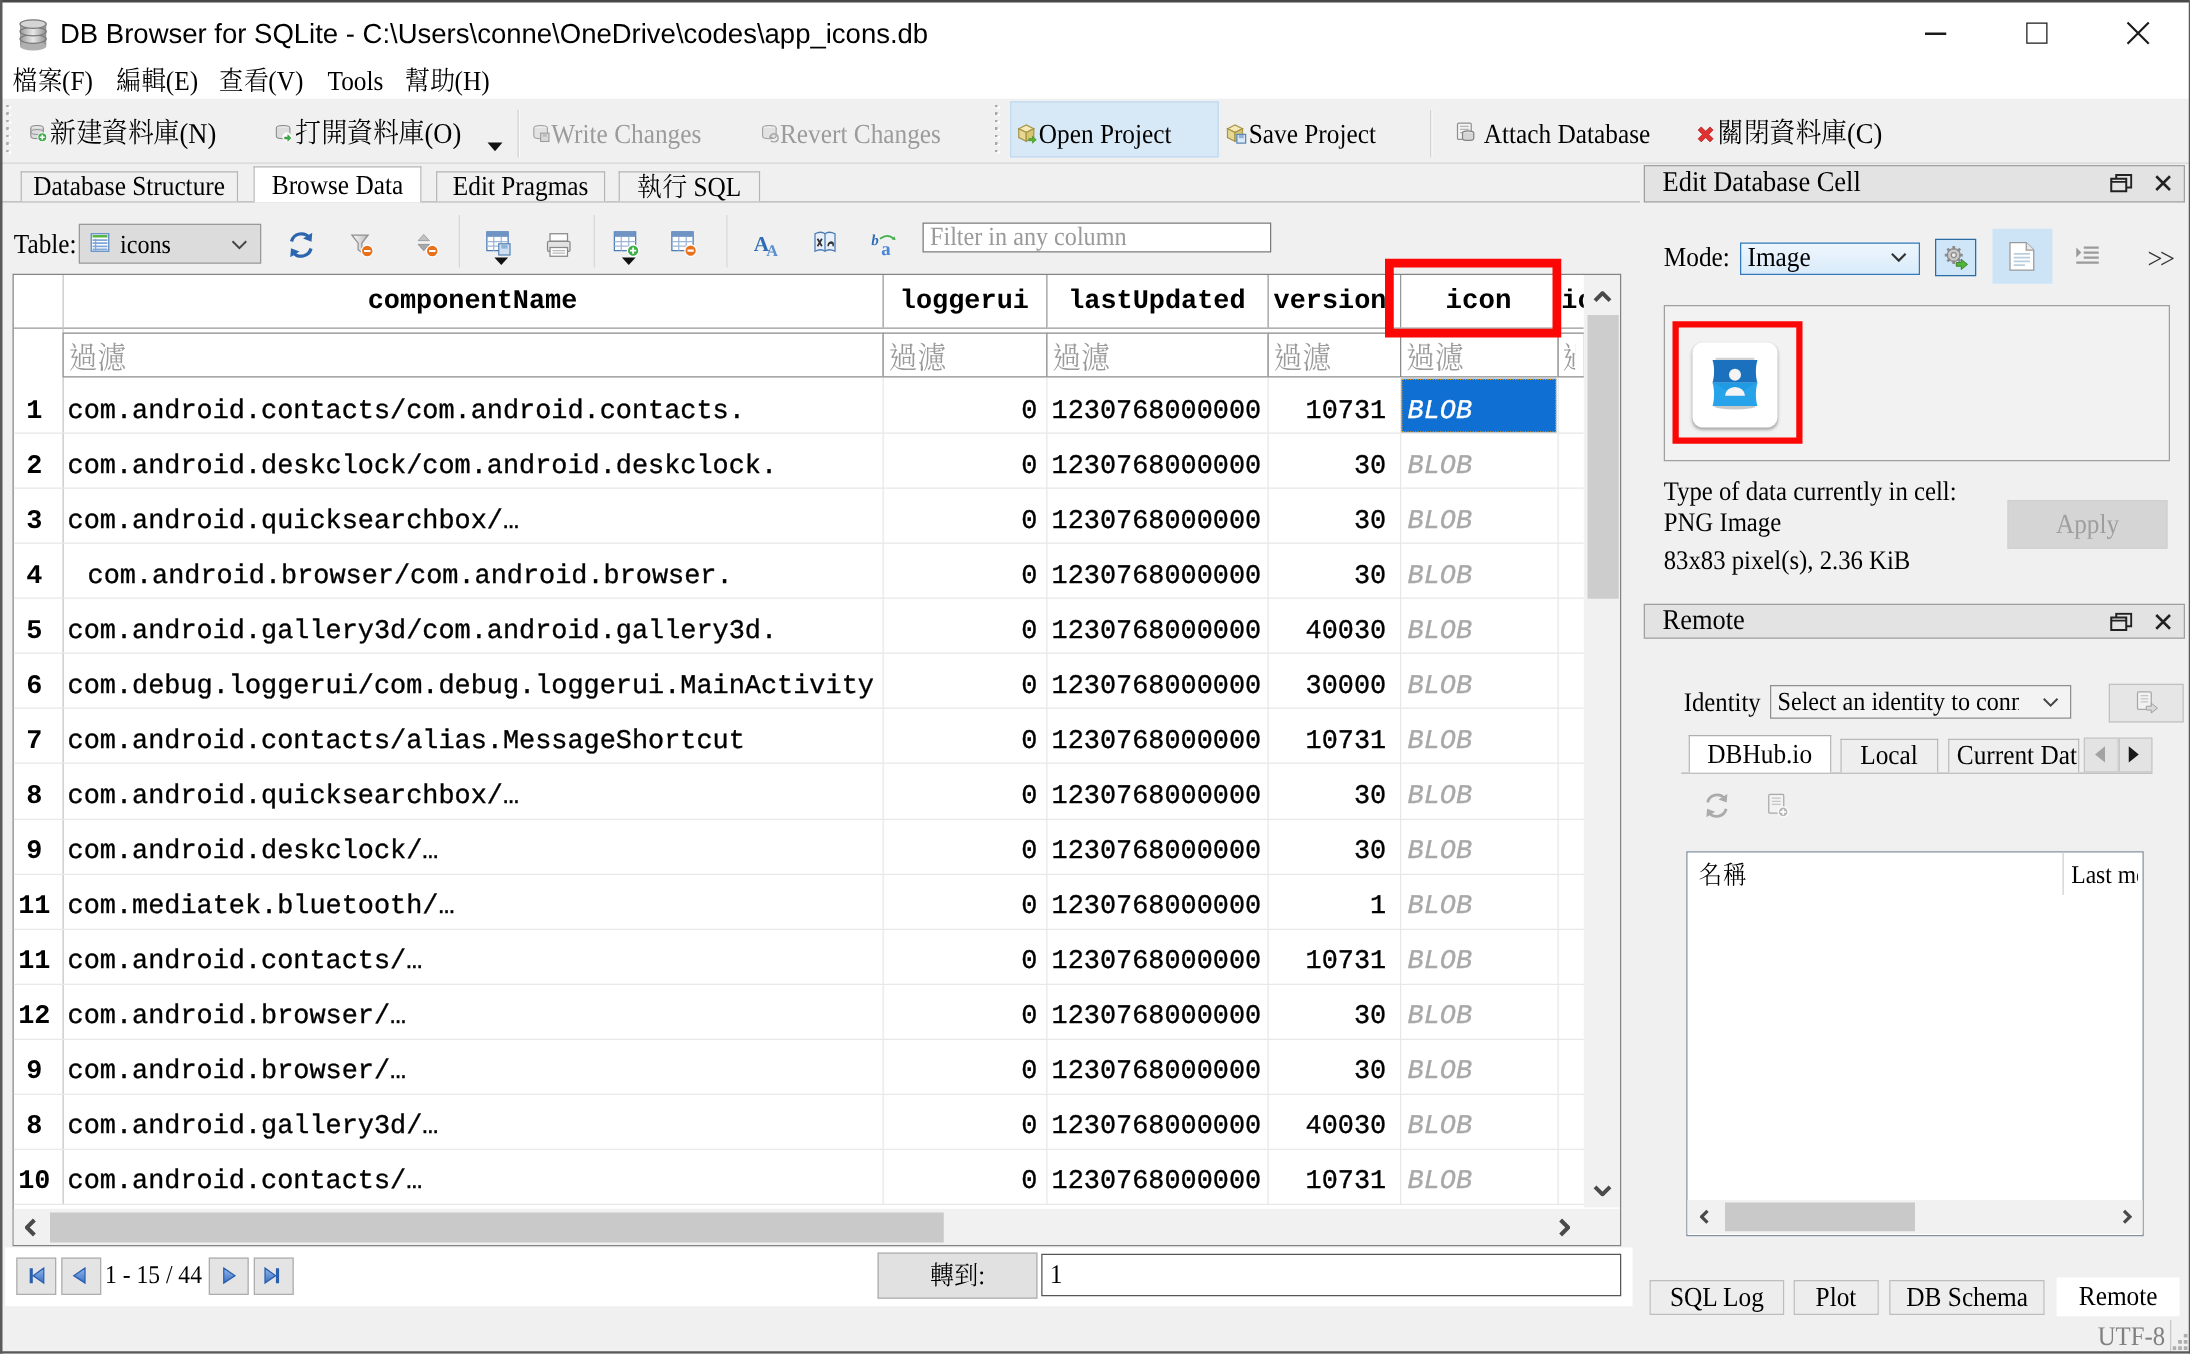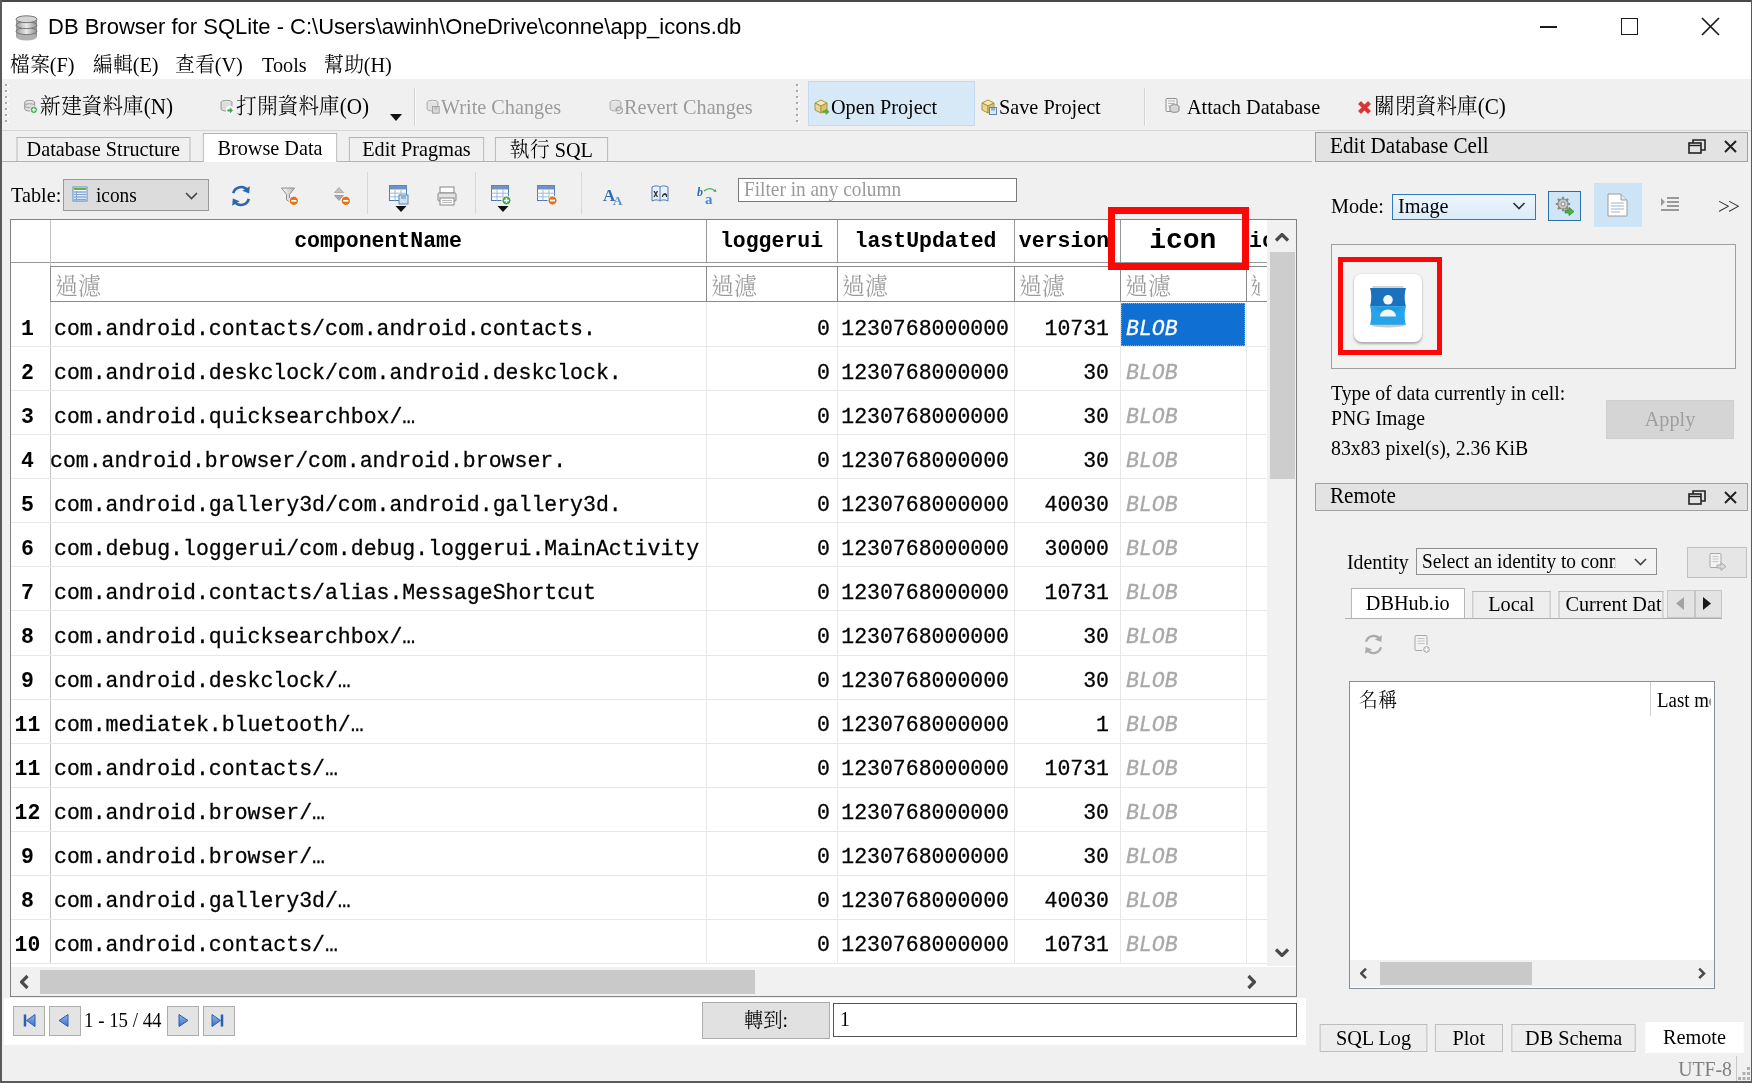--- a/index.html
+++ b/index.html
@@ -27,21 +27,21 @@
         <stop offset=".5" stop-color="#e8e8e8"></stop>
         <stop offset="1" stop-color="#8f8f8f"></stop>
       </linearGradient>
     </defs>
 <path d="M3 5 h21 v18 h-21 z" fill="url(#cyl)"></path>
 <ellipse cx="13.5" cy="23" rx="10.5" ry="3.4" fill="#b0b0b0"></ellipse>
 <ellipse cx="13.5" cy="17.2" rx="10.5" ry="3.4" fill="url(#cyl)" stroke="#777" stroke-width="1"></ellipse>
 <ellipse cx="13.5" cy="11.2" rx="10.5" ry="3.4" fill="url(#cyl)" stroke="#777" stroke-width="1"></ellipse>
 <ellipse cx="13.5" cy="5.2" rx="10.5" ry="3.4" fill="#d5d5d5" stroke="#777" stroke-width="1"></ellipse>
 </svg>
-<div class="abs sans" style="left:48px;top:2px;width:1400px;height:50px;line-height:50px;font-size:22px">DB Browser for SQLite - C:\Users\awinh\OneDrive\conne\app_icons.db</div>
+<div class="abs sans" style="left:48px;top:2px;width:1400px;height:50px;line-height:50px;font-size:22px">DB Browser for SQLite - C:\Users\conne\OneDrive\codes\app_icons.db</div>
 <div class="abs" style="left:1540px;top:26px;width:17px;height:2px;background:#1a1a1a"></div>
 <div class="abs" style="left:1621px;top:18px;width:17px;height:17px;border:1.6px solid #1a1a1a"></div>
 <svg class="abs" style="left:1701px;top:17px" width="19" height="19" viewBox="0 0 19 19">
     <path d="M1 1 L18 18 M18 1 L1 18" stroke="#1a1a1a" stroke-width="1.7"></path>
   </svg>
 <div class="abs ser cxl" style="left:10px;top:49px;height:32px;line-height:31px;font-size:22px"><svg class="k" viewBox="0 0 250 250">
       <path d="M12 69H62L72 56Q72 56 75 59Q79 61 83 65Q87 69 91 73Q91 75 89 76Q87 77 85 77H14ZM42 69H57V73Q51 104 41 131Q30 158 12 180L8 177Q17 162 24 144Q31 127 35 108Q40 88 42 69ZM45 10 68 13Q67 15 65 17Q64 19 59 19V233Q59 234 57 235Q56 237 53 238Q50 239 48 239H45ZM59 109Q70 114 77 120Q84 126 87 131Q90 136 90 141Q91 145 89 147Q87 150 84 150Q81 151 77 148Q76 142 72 135Q69 128 64 122Q60 115 56 110ZM118 119H202V127H118ZM103 55H222V63H103ZM114 85V78L130 85H197L204 77L220 89Q219 91 217 92Q215 93 211 93V131Q211 132 208 134Q205 135 200 135H198V93H127V133Q127 133 124 135Q121 137 116 137H114ZM107 183H216V190H107ZM106 218H217V226H106ZM99 149V142L115 149H212L219 140L236 153Q235 154 233 155Q230 157 227 157V234Q227 234 223 236Q220 238 215 238H213V156H112V234Q112 235 109 237Q106 239 101 239H99ZM155 149H168V220H155ZM155 12 177 14Q177 17 175 19Q173 20 169 21V60H155ZM109 15Q120 20 126 25Q132 30 135 35Q138 40 138 44Q138 48 137 50Q135 53 132 53Q129 53 125 51Q124 45 121 39Q118 33 114 27Q110 21 106 17ZM218 55H215L224 46L241 62Q240 64 238 64Q236 64 232 65Q228 69 223 74Q217 80 213 83L209 82Q210 78 212 73Q214 69 215 64Q217 58 218 55ZM102 46H106Q110 61 107 71Q104 82 99 86Q96 88 93 89Q90 90 88 89Q85 89 84 86Q82 83 84 80Q85 76 89 74Q94 70 98 62Q102 54 102 46ZM202 15 224 21Q223 23 221 25Q219 26 215 26Q210 34 202 43Q194 52 186 60H181Q184 53 188 45Q192 38 196 29Q199 21 202 15Z"></path>
     </svg><svg class="k" viewBox="0 0 250 250">
       <path d="M100 189Q98 190 96 191Q93 191 89 190Q73 206 53 218Q33 229 14 235L12 231Q29 223 48 208Q68 193 83 174ZM153 180Q174 186 188 193Q202 199 211 205Q219 211 223 217Q226 222 226 225Q226 229 223 230Q220 232 215 230Q211 225 203 219Q195 213 186 206Q177 200 168 194Q159 188 151 183ZM190 64Q188 69 180 69Q177 84 168 97Q159 110 143 119Q126 129 99 137Q72 144 31 148L29 144Q68 139 94 131Q119 123 134 112Q150 101 157 88Q164 74 167 58ZM67 104Q103 108 127 112Q152 116 168 121Q183 126 192 130Q200 135 203 138Q206 142 204 144Q203 146 199 147Q196 147 191 146Q177 138 157 132Q137 125 113 120Q88 114 60 109ZM60 109Q65 104 72 96Q78 88 85 79Q91 70 97 62Q102 54 105 48L127 59Q126 61 123 62Q120 63 113 61L119 58Q114 64 107 73Q100 83 92 92Q84 102 77 110ZM211 66Q211 66 214 69Q218 71 222 75Q227 79 231 83Q230 87 224 87H24L21 79H200ZM141 136Q141 139 138 141Q136 142 132 143V234Q132 234 130 236Q128 237 125 238Q123 239 120 239H117V134ZM217 146Q217 146 219 147Q221 149 225 152Q228 154 231 157Q235 160 238 163Q237 167 231 167H16L14 160H206ZM110 9Q120 11 126 14Q132 18 135 22Q138 26 138 30Q138 34 136 36Q134 39 131 39Q128 39 124 37Q123 30 118 22Q113 15 107 11ZM210 37 219 28 237 45Q234 46 227 47Q224 51 218 56Q213 61 208 65L204 63Q206 58 209 50Q211 42 212 37ZM38 27Q41 38 41 46Q41 54 38 60Q35 66 31 68Q27 71 23 71Q18 71 16 67Q14 64 16 61Q18 57 21 56Q27 52 31 44Q35 36 33 27ZM221 37V45H34V37Z"></path>
     </svg>(F)</div>
@@ -251,21 +251,21 @@
     <path d="M7 6 c4-3 8-3 11 0" fill="none" stroke="#3fae49" stroke-width="1.3"></path>
     <path d="M18.5 4 l1 3 -3.2-.4z" fill="#3fae49"></path>
   </svg>
 <div class="abs" style="left:738px;top:178px;width:279px;height:24px;background:#fff;border:1px solid #787878"></div>
 <div class="abs ser cxl" style="left:744px;top:179px;height:22px;line-height:21px;font-size:21px;color:#9a9a9a">Filter in any column</div>
 <div class="abs" style="left:10px;top:219px;width:1287px;height:778px;background:#fff;border:1px solid #828282"></div>
 <div class="abs mono" style="left:228.0px;top:220px;width:300px;height:42px;line-height:42px;font-size:21.5px;font-weight:bold;text-align:center">componentName</div>
 <div class="abs mono" style="left:621.5px;top:220px;width:300px;height:42px;line-height:42px;font-size:21.5px;font-weight:bold;text-align:center">loggerui</div>
 <div class="abs mono" style="left:775.5px;top:220px;width:300px;height:42px;line-height:42px;font-size:21.5px;font-weight:bold;text-align:center">lastUpdated</div>
 <div class="abs mono" style="left:914px;top:220px;width:300px;height:42px;line-height:42px;font-size:21.5px;font-weight:bold;text-align:center">version</div>
-<div class="abs mono" style="left:1032.75px;top:220px;width:300px;height:42px;line-height:42px;font-size:28px;font-weight:bold;text-align:center">icon</div>
+<div class="abs mono" style="left:1032.75px;top:220px;width:300px;height:42px;line-height:42px;font-size:22px;font-weight:bold;text-align:center">icon</div>
 <div class="abs mono" style="left:1112px;top:220px;width:300px;height:42px;line-height:42px;font-size:21.5px;font-weight:bold;text-align:center">ic</div>
 <div class="vline" style="left:706px;top:220px;height:42px;background:#989898"></div>
 <div class="vline" style="left:837px;top:220px;height:42px;background:#989898"></div>
 <div class="vline" style="left:1014px;top:220px;height:42px;background:#989898"></div>
 <div class="vline" style="left:1120px;top:220px;height:42px;background:#989898"></div>
 <div class="vline" style="left:1245.5px;top:220px;height:42px;background:#989898"></div>
 <div class="hline" style="left:11px;top:262px;width:1256px;background:#989898"></div>
 <div class="vline" style="left:49.5px;top:220px;height:744px;background:#c4c4c4"></div>
 <div class="abs" style="left:50px;top:266px;width:657px;height:36px;background:#fff;border:1px solid #8a8a8a"></div>
 <div class="abs cxl" style="left:54.5px;top:273px;height:28px;line-height:28px;font-size:25.5px;color:#9a9a9a;overflow:hidden;width:645px;white-space:nowrap"><svg class="k" viewBox="0 0 250 250">
@@ -317,21 +317,21 @@
 <div class="abs mono" style="left:1126px;top:350.57px;height:44.07px;line-height:44.07px;font-size:21.5px;font-style:italic;color:#a8a8a8;-webkit-text-stroke:.3px #a8a8a8">BLOB</div>
 <div class="hline" style="left:11px;top:390.14px;width:1256px;background:#e8e8e8"></div>
 <div class="abs mono" style="left:8px;top:394.64px;width:39px;height:44.07px;line-height:44.07px;font-size:21.5px;font-weight:bold;text-align:center">3</div>
 <div class="abs mono grid-t" style="left:54px;top:394.64px;height:44.07px;line-height:44.07px">com.android.quicksearchbox/…</div>
 <div class="abs mono grid-t" style="left:706px;top:394.64px;width:124px;height:44.07px;line-height:44.07px;text-align:right">0</div>
 <div class="abs mono grid-t" style="left:837px;top:394.64px;width:172px;height:44.07px;line-height:44.07px;text-align:right">1230768000000</div>
 <div class="abs mono grid-t" style="left:1014px;top:394.64px;width:95px;height:44.07px;line-height:44.07px;text-align:right">30</div>
 <div class="abs mono" style="left:1126px;top:394.64px;height:44.07px;line-height:44.07px;font-size:21.5px;font-style:italic;color:#a8a8a8;-webkit-text-stroke:.3px #a8a8a8">BLOB</div>
 <div class="hline" style="left:11px;top:434.21px;width:1256px;background:#e8e8e8"></div>
 <div class="abs mono" style="left:8px;top:438.71000000000004px;width:39px;height:44.07px;line-height:44.07px;font-size:21.5px;font-weight:bold;text-align:center">4</div>
-<div class="abs mono grid-t" style="left:50px;top:438.71000000000004px;height:44.07px;line-height:44.07px">com.android.browser/com.android.browser.</div>
+<div class="abs mono grid-t" style="left:70px;top:438.71000000000004px;height:44.07px;line-height:44.07px">com.android.browser/com.android.browser.</div>
 <div class="abs mono grid-t" style="left:706px;top:438.71000000000004px;width:124px;height:44.07px;line-height:44.07px;text-align:right">0</div>
 <div class="abs mono grid-t" style="left:837px;top:438.71000000000004px;width:172px;height:44.07px;line-height:44.07px;text-align:right">1230768000000</div>
 <div class="abs mono grid-t" style="left:1014px;top:438.71000000000004px;width:95px;height:44.07px;line-height:44.07px;text-align:right">30</div>
 <div class="abs mono" style="left:1126px;top:438.71000000000004px;height:44.07px;line-height:44.07px;font-size:21.5px;font-style:italic;color:#a8a8a8;-webkit-text-stroke:.3px #a8a8a8">BLOB</div>
 <div class="hline" style="left:11px;top:478.28000000000003px;width:1256px;background:#e8e8e8"></div>
 <div class="abs mono" style="left:8px;top:482.78px;width:39px;height:44.07px;line-height:44.07px;font-size:21.5px;font-weight:bold;text-align:center">5</div>
 <div class="abs mono grid-t" style="left:54px;top:482.78px;height:44.07px;line-height:44.07px">com.android.gallery3d/com.android.gallery3d.</div>
 <div class="abs mono grid-t" style="left:706px;top:482.78px;width:124px;height:44.07px;line-height:44.07px;text-align:right">0</div>
 <div class="abs mono grid-t" style="left:837px;top:482.78px;width:172px;height:44.07px;line-height:44.07px;text-align:right">1230768000000</div>
 <div class="abs mono grid-t" style="left:1014px;top:482.78px;width:95px;height:44.07px;line-height:44.07px;text-align:right">40030</div>

